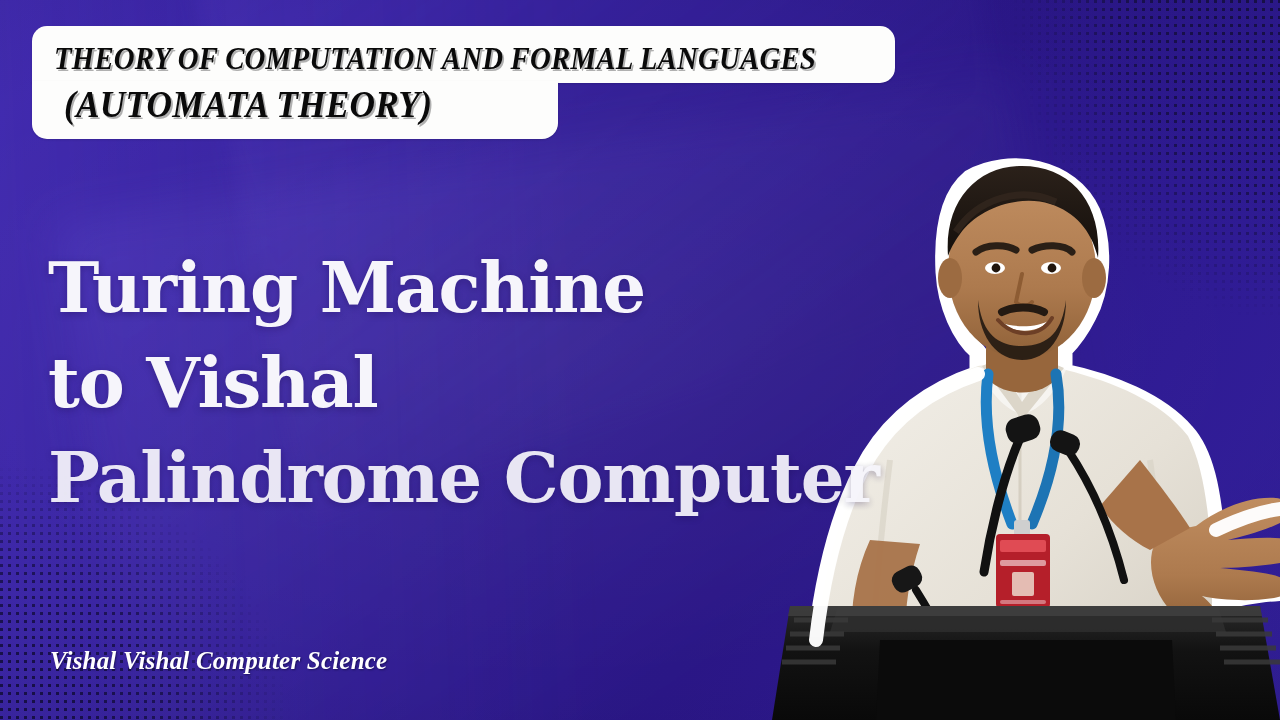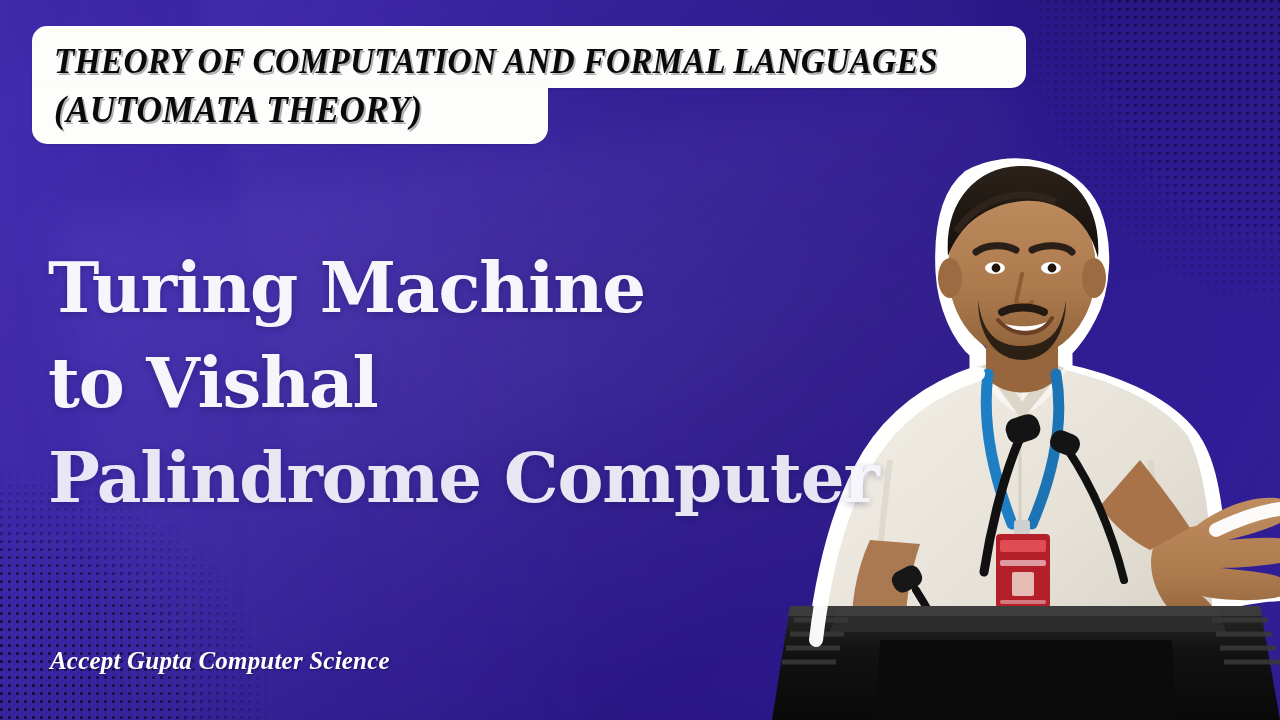--- a/index.html
+++ b/index.html
@@ -100,30 +100,30 @@
     display: block;
     color: #0a0a0a;
     font-family: "Liberation Serif", serif;
     font-weight: bold;
     font-style: italic;
     letter-spacing: 0.2px;
     white-space: nowrap;
     box-shadow: 0 1px 2px rgba(10,5,45,0.16);
   }
   .banner-line-1 {
-    font-size: 36px;
+    font-size: 31px;
     line-height: 1.0;
     padding: 17px 22px 9px 22px;
     border-bottom-left-radius: 0;
     border-bottom-right-radius: 15px;
   }
   .banner-line-2 {
     font-size: 38px;
     line-height: 1.0;
-    padding: 4px 22px 16px 22px;
+    padding: 4px 22px 16px 32px;
     width: 472px;
     margin-top: -2px;
     border-top-left-radius: 0;
     border-top-right-radius: 0;
     border-bottom-right-radius: 16px;
   }
   .banner-txt {
     display: inline-block;
     transform: scaleX(0.93);
     transform-origin: left center;
@@ -360,15 +360,15 @@
 
   <div class="banner">
     <div class="banner-line banner-line-1">
       <span class="banner-txt">THEORY OF COMPUTATION AND FORMAL LANGUAGES</span>
     </div>
     <div class="banner-line banner-line-2">
       <span class="banner-txt">(AUTOMATA THEORY)</span>
     </div>
   </div>
 
-  <div class="credit">Accept Gupta Computer Science</div>
+  <div class="credit">Vishal Vishal Computer Science</div>
 
 </div>
 
 </body></html>

